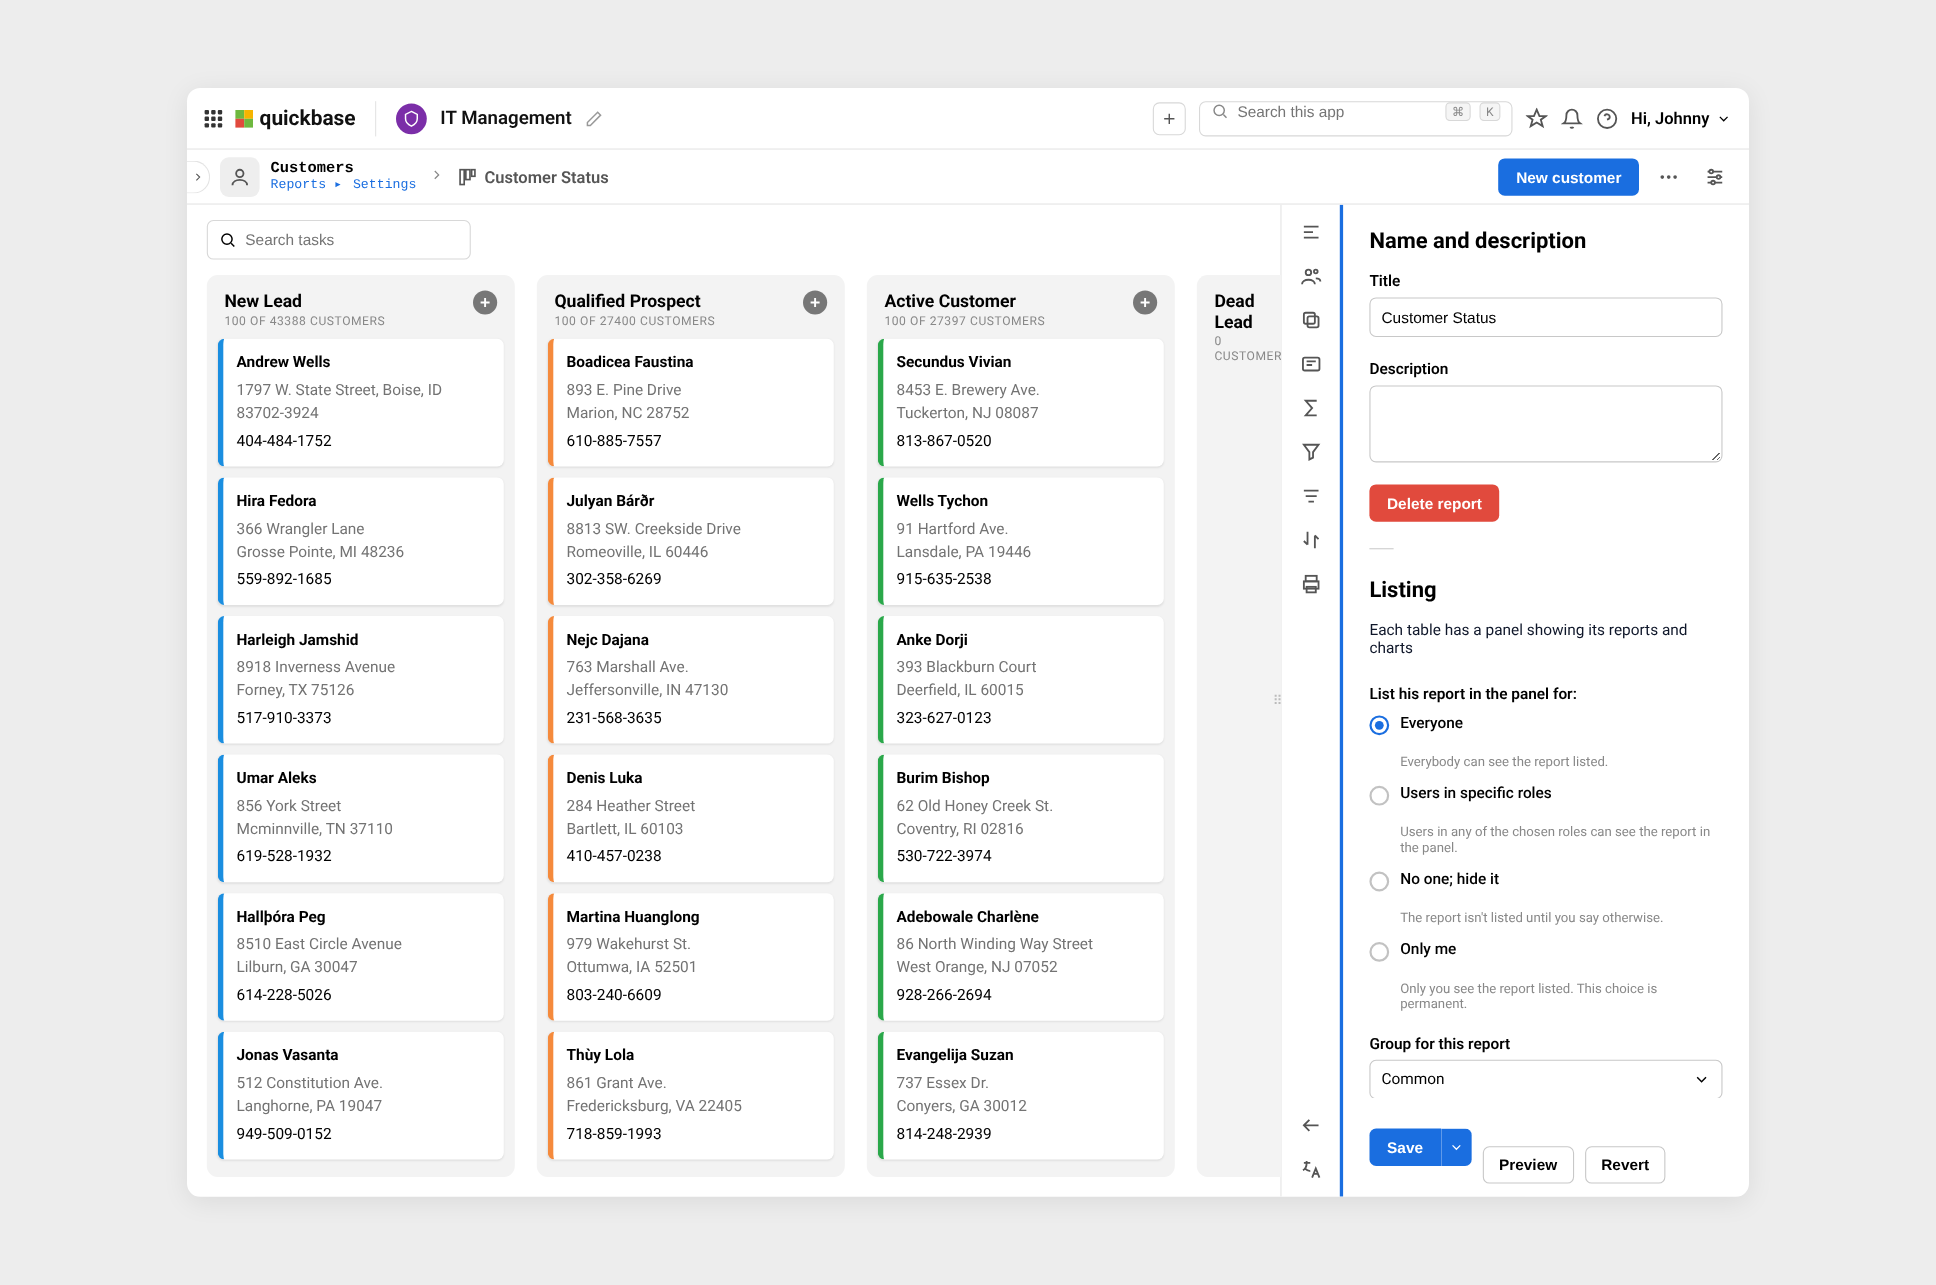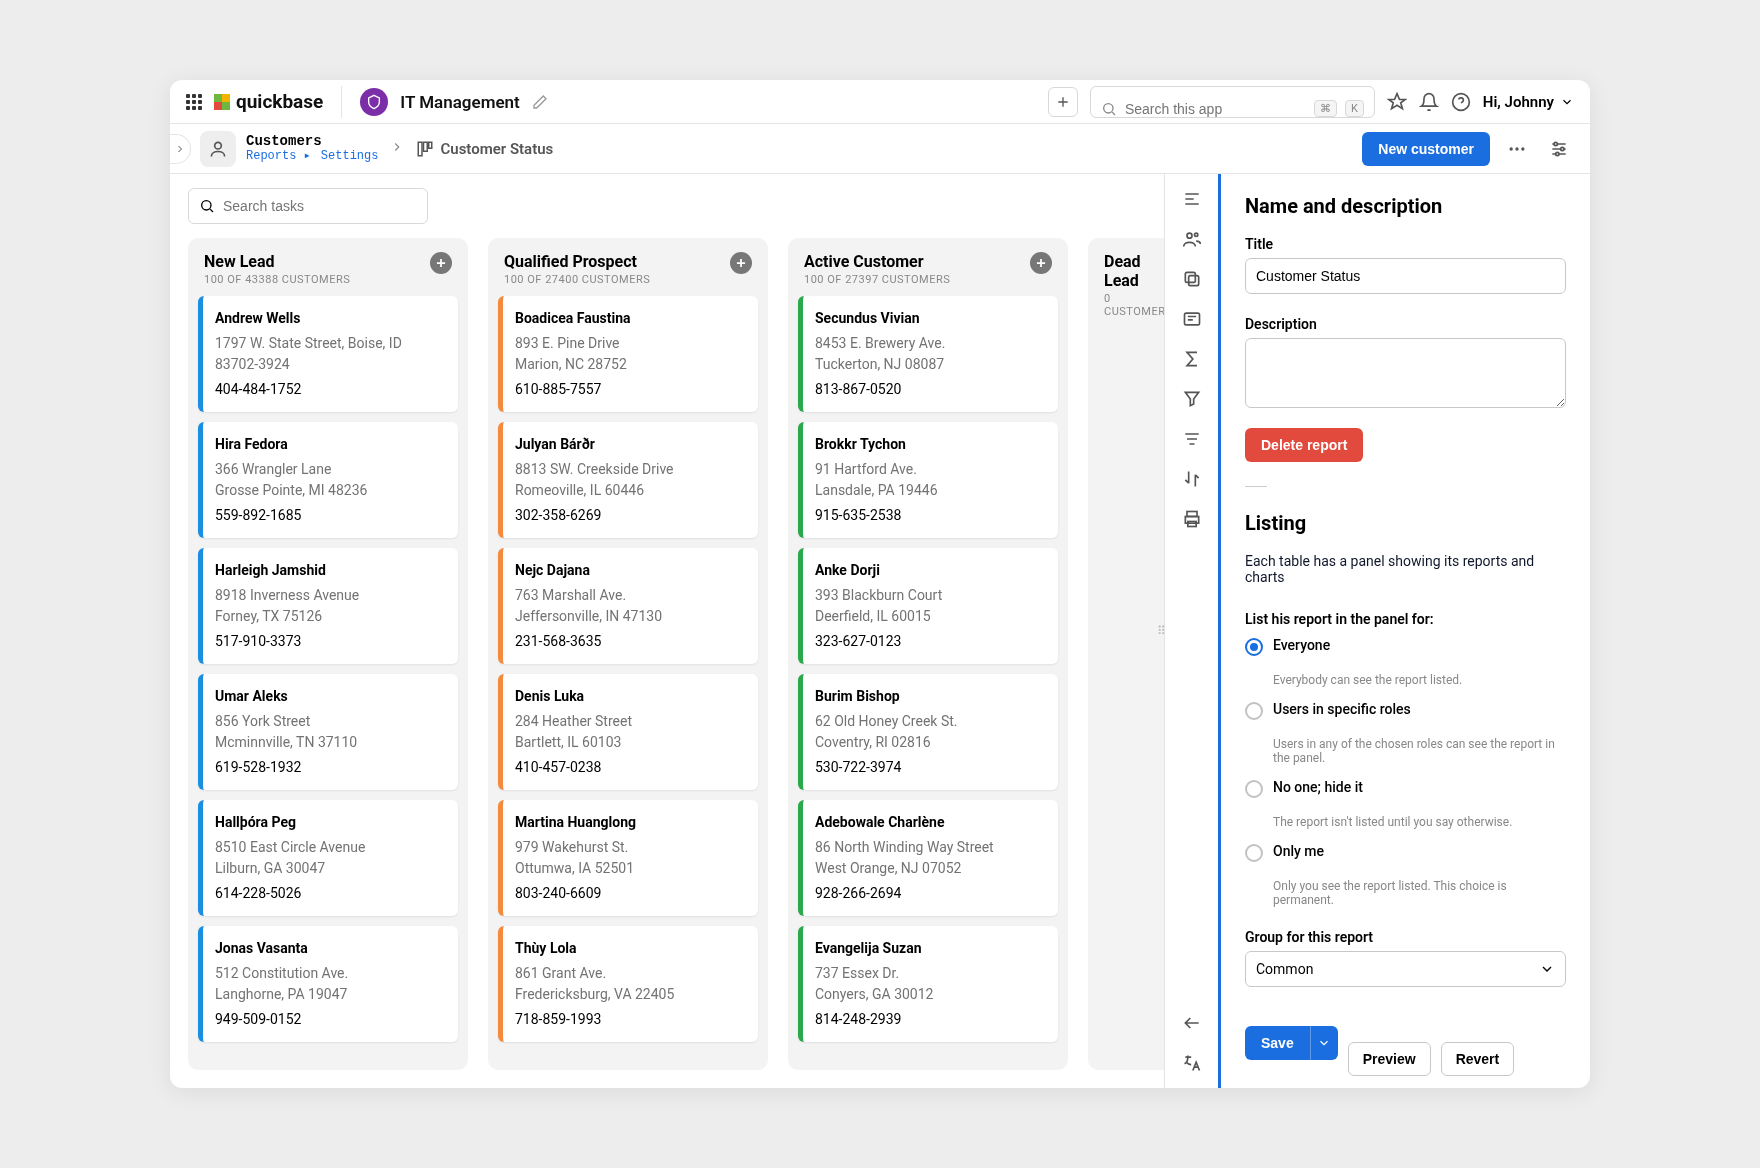--- a/index.html
+++ b/index.html
@@ -19,21 +19,21 @@
     background: #fff;
     border-radius: 12px;
     box-shadow: 0 4px 24px rgba(0,0,0,0.08);
     overflow: hidden;
     display: flex;
     flex-direction: column;
     position: relative;
   }
   
   .topbar {
-    height: 44px;
+    height: 56px;
     display: flex;
     align-items: center;
     border-bottom: 1px solid #e4e4e4;
     padding: 0 16px;
     gap: 12px;
   }
   .apps-grid-icon { display: grid; grid-template-columns: repeat(3,4px); grid-template-rows: repeat(3,4px); gap:2px; cursor:pointer; }
   .apps-grid-icon span { width:4px;height:4px;background:#333;border-radius:1px;}
   .brand { display:flex;align-items:center;gap:6px;font-weight:700;font-size:19px;color:#111; cursor:pointer;}
   .brand-mark { display:grid;grid-template-columns:8px 8px;grid-template-rows:8px 8px; }
@@ -41,21 +41,21 @@
   .brand-mark span:nth-child(2){background:#f5b400;}
   .brand-mark span:nth-child(3){background:#e14a3d;}
   .brand-mark span:nth-child(4){background:#6eb83f;}
   .vdiv { width:1px;height:32px;background:#e4e4e4;margin:0 6px;}
   .app-pill { width:28px;height:28px;border-radius:50%;background:#7b2ea8;display:flex;align-items:center;justify-content:center;color:#fff;}
   .app-pill svg{width:16px;height:16px;}
   .app-name { font-weight:600;font-size:17px;color:#111;}
   .pencil-icon { color:#999;cursor:pointer;width:16px;height:16px;}
   .topbar-spacer{flex:1;}
   .icon-btn-sq { width:30px;height:30px;border:1px solid #d8d8d8;border-radius:6px;display:flex;align-items:center;justify-content:center;cursor:pointer;color:#555;}
-  .search-box { height:32px;border:1px solid #d8d8d8;border-radius:6px;display:flex;align-items:flex-end;padding:0 10px;gap:8px;color:#888;min-width:230px;}
+  .search-box { height:32px;border:1px solid #d8d8d8;border-radius:6px;display:flex;align-items:flex-start;padding:0 10px;gap:8px;color:#888;min-width:230px;}
   .search-box input { border:none;outline:none;font-size:14px;flex:1;background:transparent;}
   .kbd { font-size:11px;border:1px solid #d8d8d8;border-radius:4px;padding:1px 5px;color:#888;background:#f5f5f5;}
   .topbar-icon { width:20px;height:20px;color:#555;cursor:pointer;}
   .greeting { font-weight:600;font-size:15px;display:flex;align-items:center;gap:6px;cursor:pointer;}
   .chev { width:14px;height:14px;}
   
   .subheader { height:50px;display:flex;align-items:center;border-bottom:1px solid #e4e4e4;padding:0 16px;gap:12px;position:relative;}
   .sub-left { display:flex;align-items:center;gap:10px;font-family:Liberation Mono, monospace;}
   .table-pill { width:36px;height:36px;border-radius:8px;background:#eeeeee;display:flex;align-items:center;justify-content:center;color:#555;}
   .table-pill svg { width:20px;height:20px;}
@@ -366,21 +366,21 @@
                 </svg>
               </div>
             </div>
             <div class="card c-green">
               <div class="name">Secundus Vivian</div>
               <div class="line">8453 E. Brewery Ave.</div>
               <div class="line">Tuckerton, NJ 08087</div>
               <div class="phone">813-867-0520</div>
             </div>
             <div class="card c-green">
-              <div class="name">Brokkr Tychon</div>
+              <div class="name">Wells Tychon</div>
               <div class="line">91 Hartford Ave.</div>
               <div class="line">Lansdale, PA 19446</div>
               <div class="phone">915-635-2538</div>
             </div>
             <div class="card c-green">
               <div class="name">Anke Dorji</div>
               <div class="line">393 Blackburn Court</div>
               <div class="line">Deerfield, IL 60015</div>
               <div class="phone">323-627-0123</div>
             </div>

